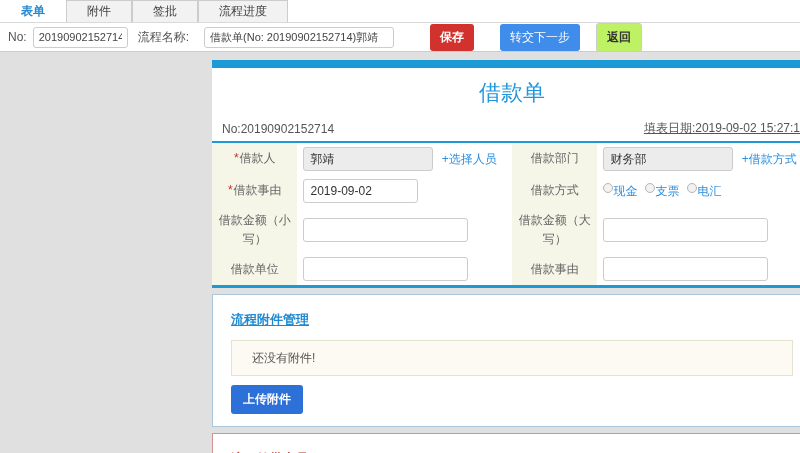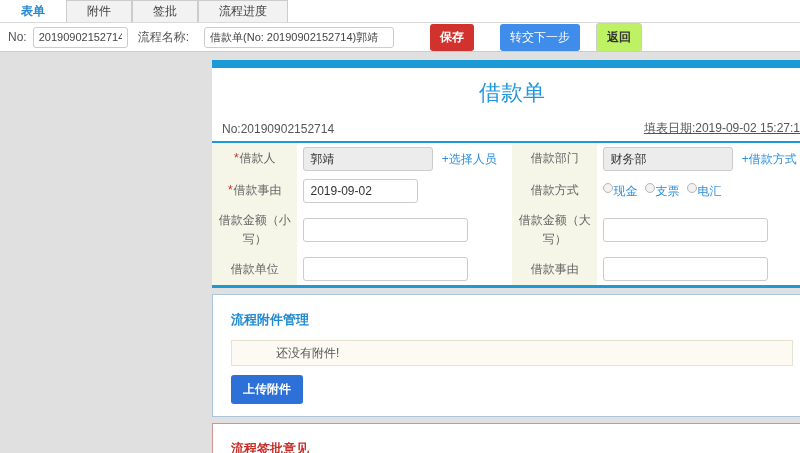--- a/index.html
+++ b/index.html
@@ -42,22 +42,22 @@
   .finput.ro { background:#ececec; }
   .w130 { width:130px; } .w115 { width:115px; } .w165 { width:165px; }
   a.sel-link { color:#2e8fdf; text-decoration:none; margin-left:5px; white-space:nowrap; cursor:pointer; }
   .radios { display:flex; align-items:center; gap:8px; color:#2e8fdf; }
   .radio { display:flex; align-items:flex-start; gap:0; cursor:pointer; }
   .rdot { width:10px; height:10px; border-radius:50%; border:1px solid #b5b5b5; background:#f2f2f2; display:inline-block; }
 
   
   .sec { margin-top:6px; background:#fff; padding:10px 18px 12px 18px; }
   .sec-attach { border:1px solid #a9c6dc; }
-  .sec-attach h3 { color:#1f8ad2; font-size:13px; padding:6px 0 2px 0; }
-  .empty-bar { margin-top:9px; background:#fcfaf2; border:1px solid #e6e2d2; height:26px; display:flex; align-items:center; padding-left:44px; color:#555; }
+  .sec-attach h3 { color:#1f8ad2; font-size:13px; padding:6px 0 2px 0;text-decoration:underline; }
+  .empty-bar { margin-top:9px; background:#fcfaf2; border:1px solid #e6e2d2; height:36px; display:flex; align-items:center; padding-left:20px; color:#555; }
   .btn-upload { background:#2c70d8; color:#fff; margin-top:9px; padding:6px 12px; font-weight:bold; }
 
   
   .sec-sign { border:1px solid #d09292; }
   .sec-sign h3 { color:#c9302c; font-size:13px; padding:6px 0 2px 0; }
 </style>
 </head>
 <body>
 
 <div class="stage">

